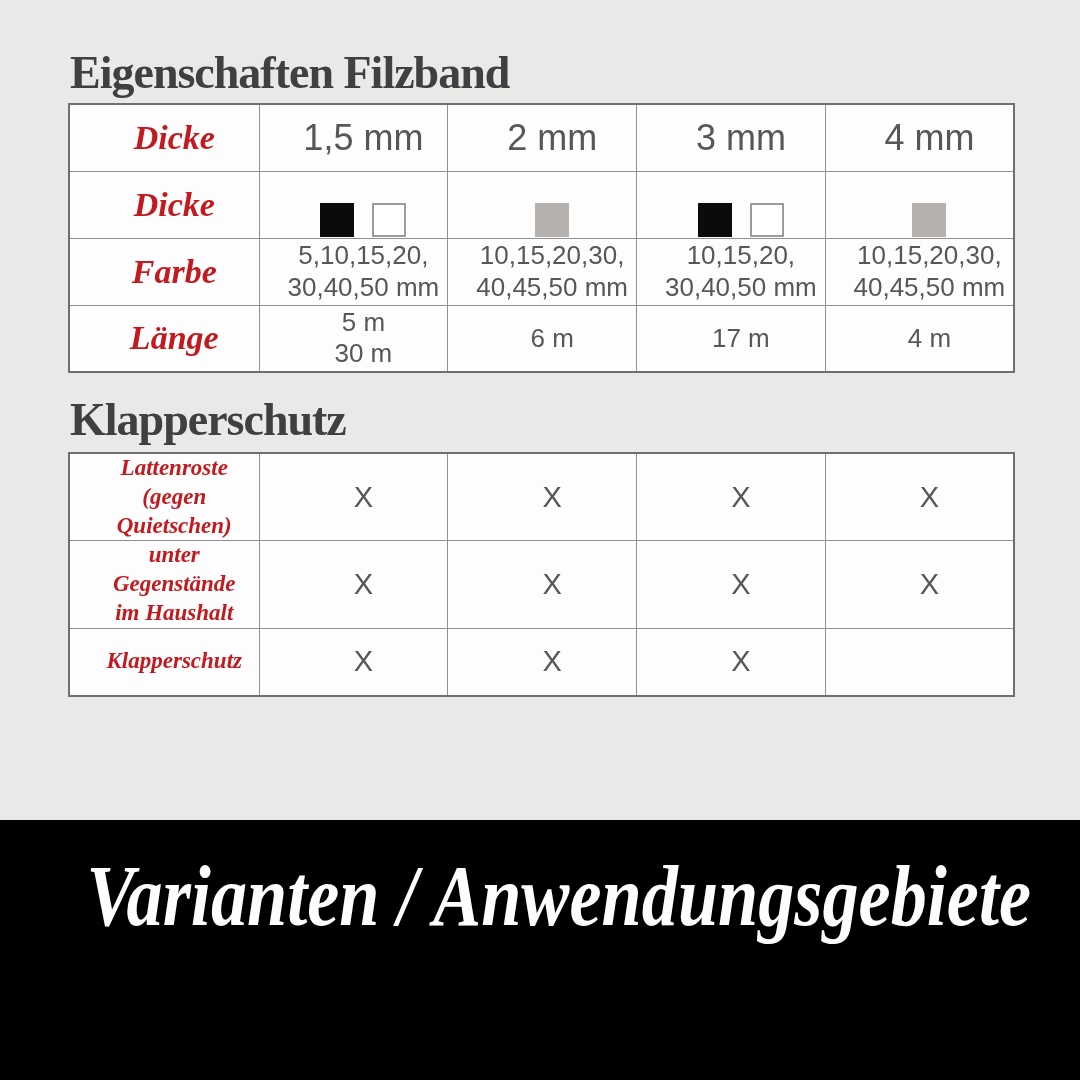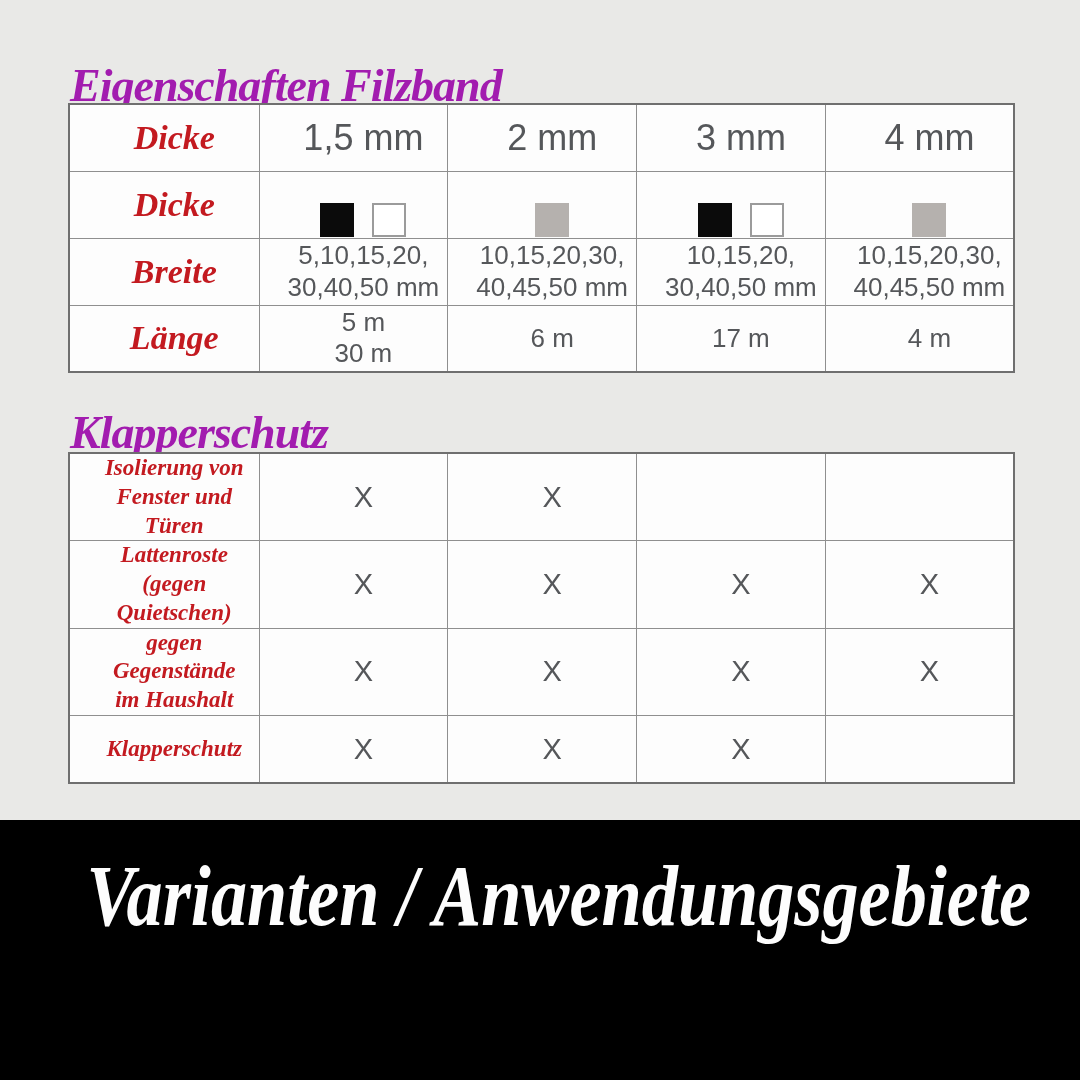--- a/index.html
+++ b/index.html
@@ -7,26 +7,24 @@
   body {
     background: #e9e9e7;
     font-family: "Liberation Sans", sans-serif;
     position: relative;
   }
 
   .section-title {
     position: absolute;
     left: 70px;
     font-family: "Liberation Serif", serif;
-    font-style: italic;
     font-weight: bold;
     font-size: 46px;
     letter-spacing: -1px;
-    color: #a21caf;
-    margin-top: 13px;
+    color: #404040;
   }
   #title-properties { top: 46px; }
   #title-usage { top: 393px; }
 
   table.grid {
     position: absolute;
     left: 68px;
     width: 945px;
     border-collapse: collapse;
     background: #fdfdfd;
@@ -131,21 +129,21 @@
         <span class="sw" style="background-color: rgb(181, 177, 174);"></span>
       </td>
       <td class="val">
         <span class="sw" style="background-color: rgb(11, 11, 11);"></span><span class="sw sw-white" style="background-color: rgb(255, 255, 255);"></span>
       </td>
       <td class="val">
         <span class="sw" style="background-color: rgb(181, 177, 174);"></span>
       </td>
     </tr>
     <tr>
-      <td class="lbl">Breite</td>
+      <td class="lbl">Farbe</td>
       <td class="val">5,10,15,20,
 30,40,50 mm</td>
       <td class="val">10,15,20,30,
 40,45,50 mm</td>
       <td class="val">10,15,20,
 30,40,50 mm</td>
       <td class="val">10,15,20,30,
 40,45,50 mm</td>
     </tr>
     <tr>
@@ -164,37 +162,29 @@
 <table class="grid" id="usage-table">
   <colgroup>
     <col class="c-label">
       <col class="c-data">
       <col class="c-data">
       <col class="c-data">
       <col class="c-data">
   </colgroup>
   <tbody>
     <tr>
-      <td class="lbl">Isolierung von
-Fenster und Türen</td>
-      <td class="mark">X</td>
-      <td class="mark">X</td>
-      <td class="mark"></td>
-      <td class="mark"></td>
-    </tr>
-    <tr>
       <td class="lbl">Lattenroste
 (gegen Quietschen)</td>
       <td class="mark">X</td>
       <td class="mark">X</td>
       <td class="mark">X</td>
       <td class="mark">X</td>
     </tr>
     <tr>
-      <td class="lbl">gegen Gegenstände
+      <td class="lbl">unter Gegenstände
 im Haushalt</td>
       <td class="mark">X</td>
       <td class="mark">X</td>
       <td class="mark">X</td>
       <td class="mark">X</td>
     </tr>
     <tr>
       <td class="lbl">Klapperschutz</td>
       <td class="mark">X</td>
       <td class="mark">X</td>

